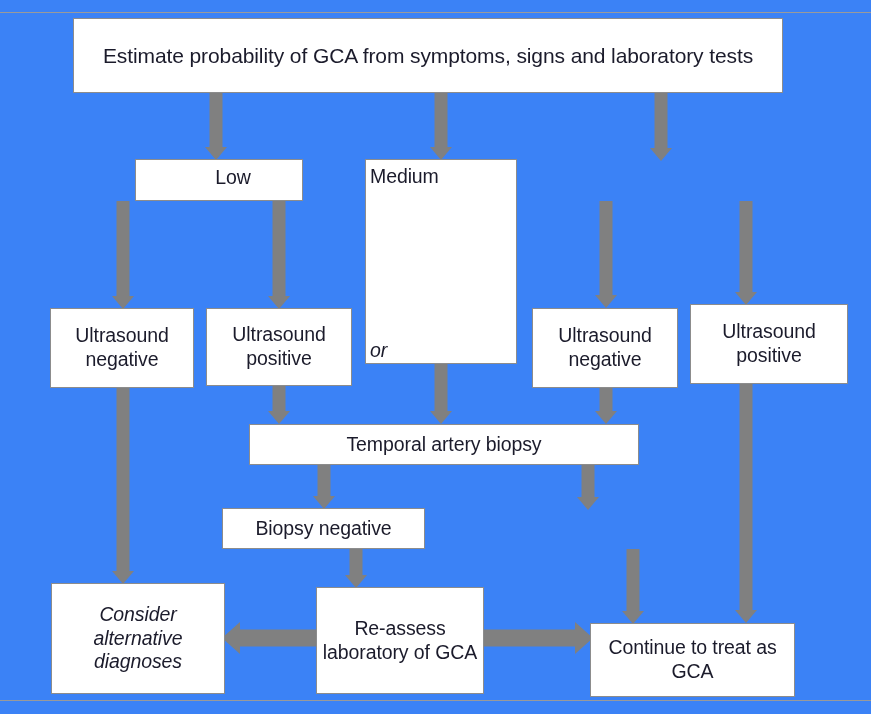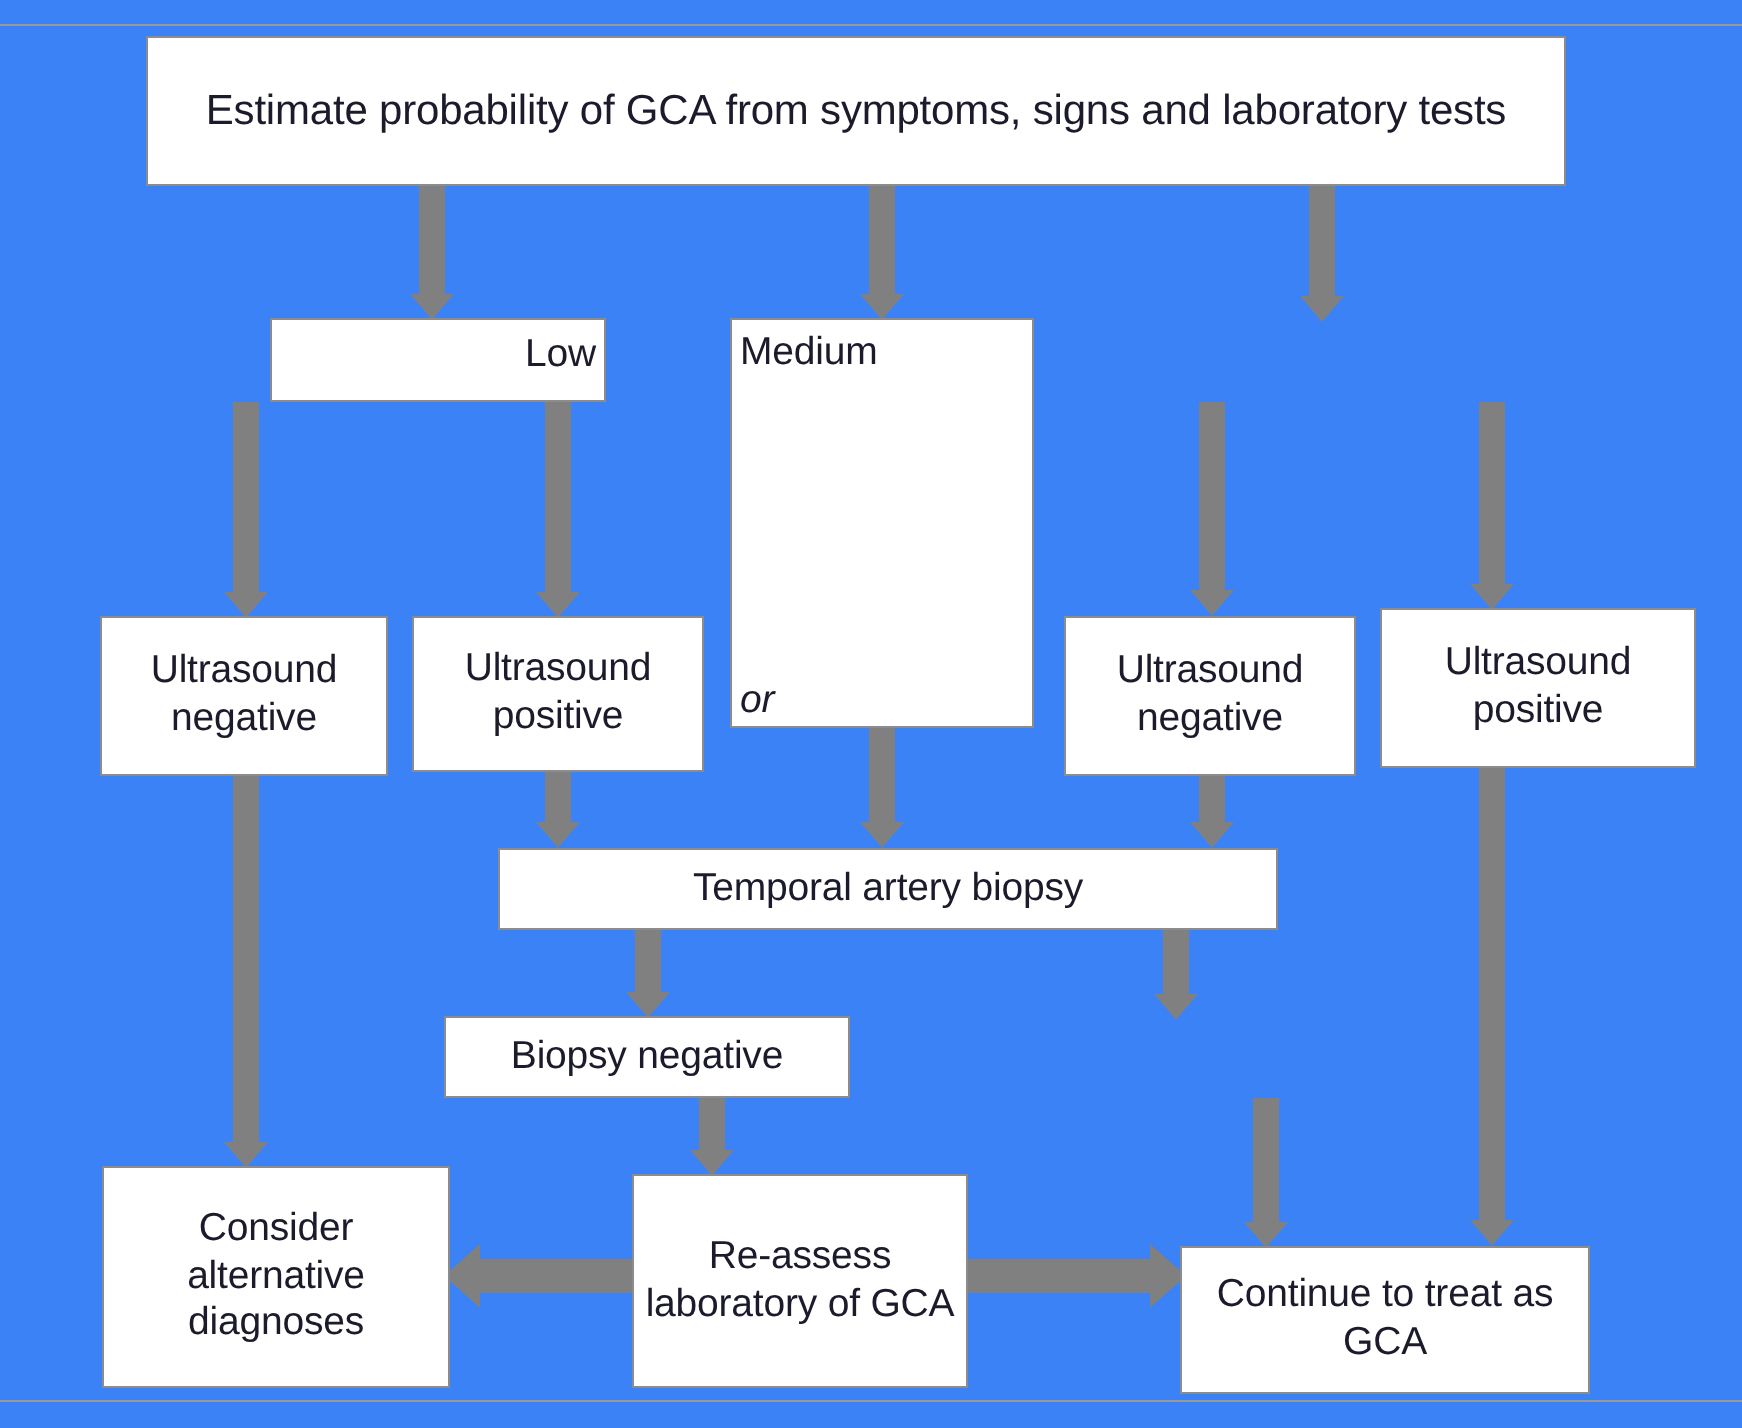--- a/index.html
+++ b/index.html
@@ -39,21 +39,21 @@
     letter-spacing: -0.1px;
     display: flex;
     align-items: center;
     justify-content: center;
     text-align: center;
     z-index: 3;
     padding: 0 4px;
   }
   .node.topleft {
     align-items: flex-start;
-    justify-content: flex-end;
+    justify-content: center;
     padding-top: 6px;
     padding-left: 32px;
     text-align: left;
   }
   .node.centertop {
     align-items: flex-start;
     padding-top: 5px;
   }
   .node .em { font-style: italic; }
 
@@ -220,21 +220,21 @@
   <div class="arrow" style="left:343px; top:549px; width:26px; height:39px;">
     <div class="shaft-v" style="width:13px; height:26px;"></div>
     <div class="head-down" style="top:26px;"></div>
   </div>
 
   <div class="arrow" style="left:620px; top:549px; width:26px; height:75px;">
     <div class="shaft-v" style="width:13px; height:62px;"></div>
     <div class="head-down" style="top:62px;"></div>
   </div>
 
-  <div class="node" style="left:51px; top:583px; width:174px; height:111px;">
+  <div class="node" style="left:51px; top:583px; width:174px; height:111px;font-style:italic;">
     <span>Consider alternative diagnoses</span>
   </div>
 
   <div class="node" style="left:316px; top:587px; width:168px; height:107px;">
     <span>Re-assess laboratory of GCA</span>
   </div>
 
   <div class="node" style="left:590px; top:623px; width:205px; height:74px;">
     <span>Continue to treat as GCA</span>
   </div>

